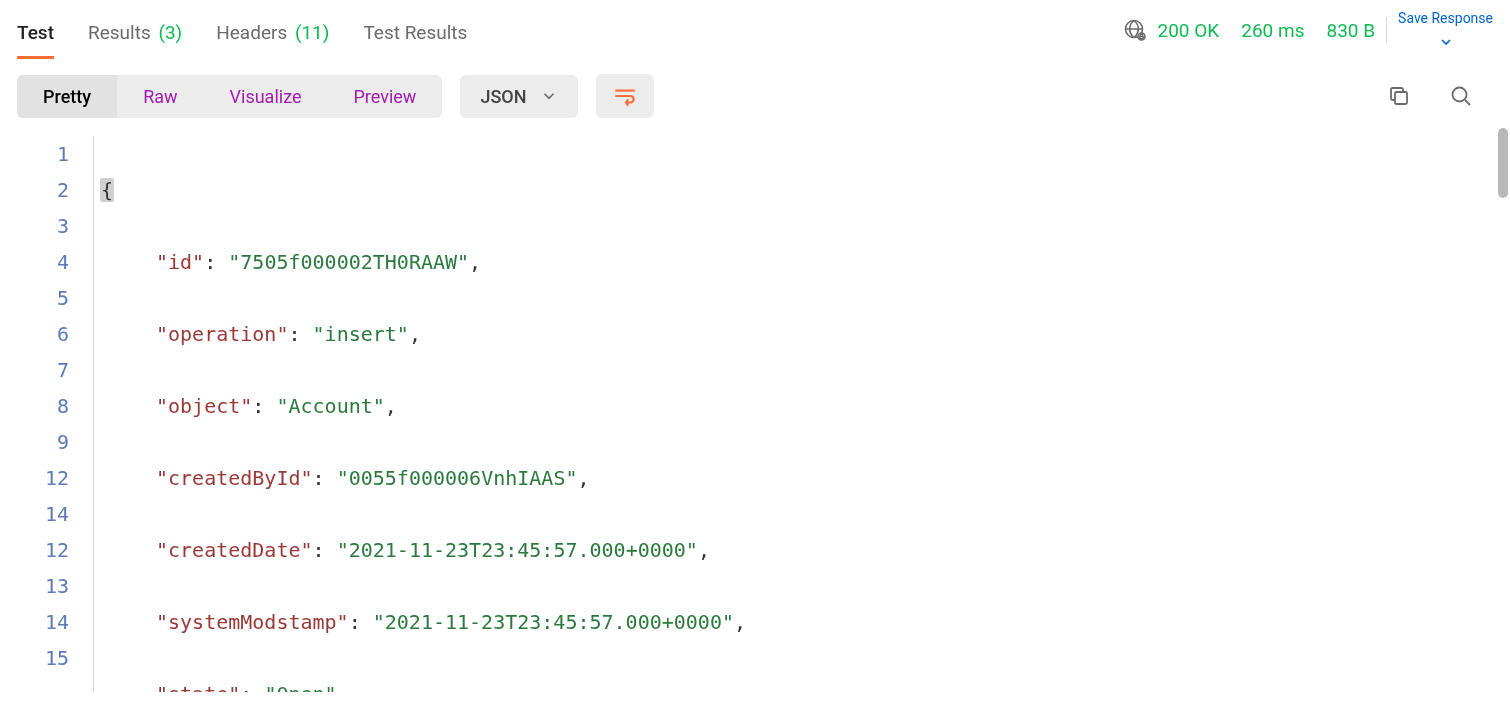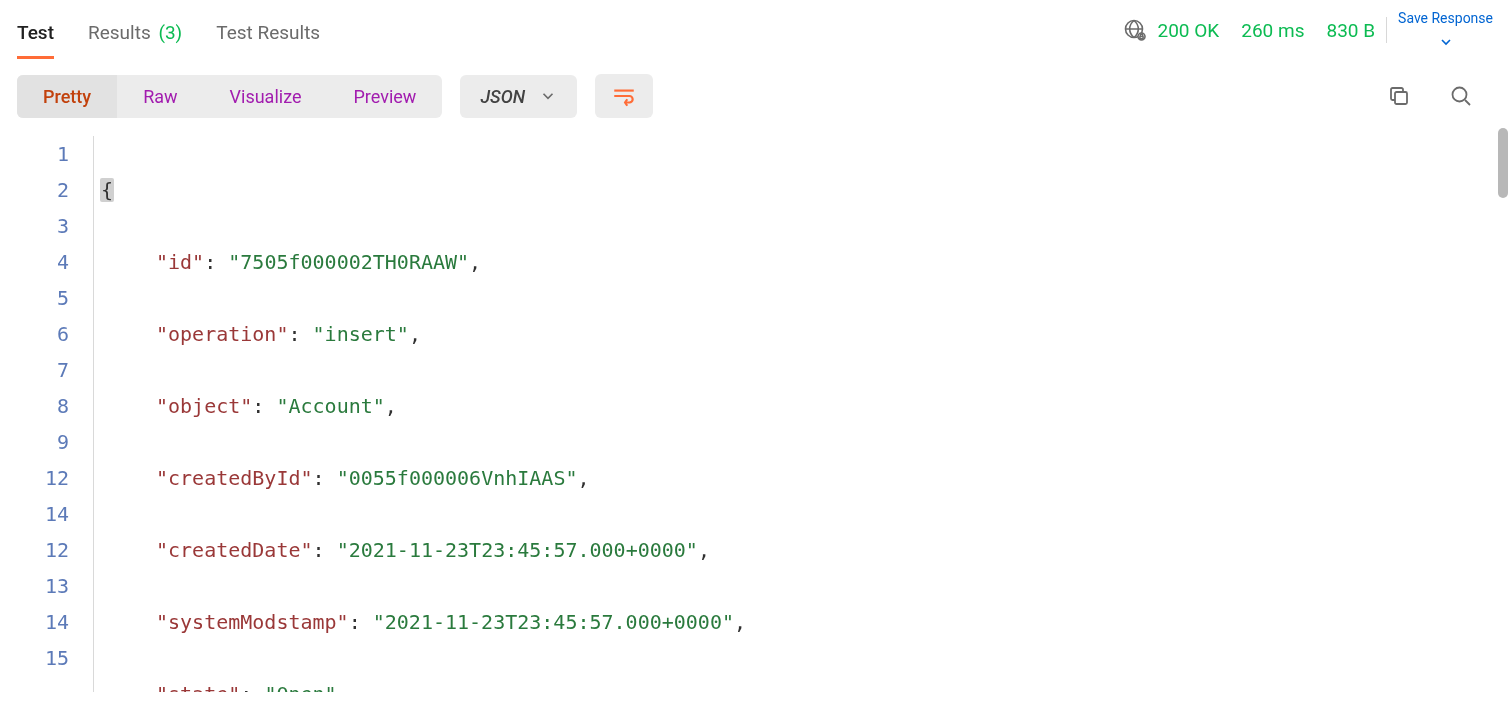--- a/index.html
+++ b/index.html
@@ -72,35 +72,34 @@
     border:none;
     background:transparent;
     font-size: 18px;
     padding: 11px 26px;
     color:#a21caf;
     cursor:pointer;
     font-family: inherit;
   }
   .seg button.active {
     background:#e2e2e2;
-    color:#c2410c;
+    color:#000000;
     font-weight:500;
   }
   .format-select {
     display:flex;
     align-items:center;
     gap:14px;
     background:#ececec;
     border-radius:6px;
     padding: 11px 20px;
     font-size:18px;
     font-weight:500;
     color:#424242;
     cursor:pointer;
-    font-style:italic;
   }
   .format-select svg { stroke:#6b6b6b; }
   .wrap-btn {
     background:#ececec;
     border-radius:6px;
     padding: 9px 16px;
     display:flex;
     align-items:center;
     justify-content:center;
     cursor:pointer;
@@ -162,20 +161,24 @@
 </head>
 <body>
 
 <div class="topbar">
   <div class="top-tab active">
     <span>Test</span>
   </div>
   <div class="top-tab">
     <span>Results</span>
     <span class="count">(3)</span>
+  </div>
+  <div class="top-tab">
+    <span>Headers</span>
+    <span class="count">(11)</span>
   </div>
   <div class="top-tab">
     <span>Test Results</span>
   </div>
 
   <div class="top-right">
     <span class="globe-icon">
       <svg width="24" height="24" viewBox="0 0 24 24" fill="none" stroke="currentColor" stroke-width="1.6">
         <circle cx="11" cy="11" r="8.5"></circle>
         <path d="M2.5 11h17M11 2.5c2.8 2.3 4.3 5.5 4.3 8.5s-1.5 6.2-4.3 8.5M11 2.5c-2.8 2.3-4.3 5.5-4.3 8.5s1.5 6.2 4.3 8.5"></path>

